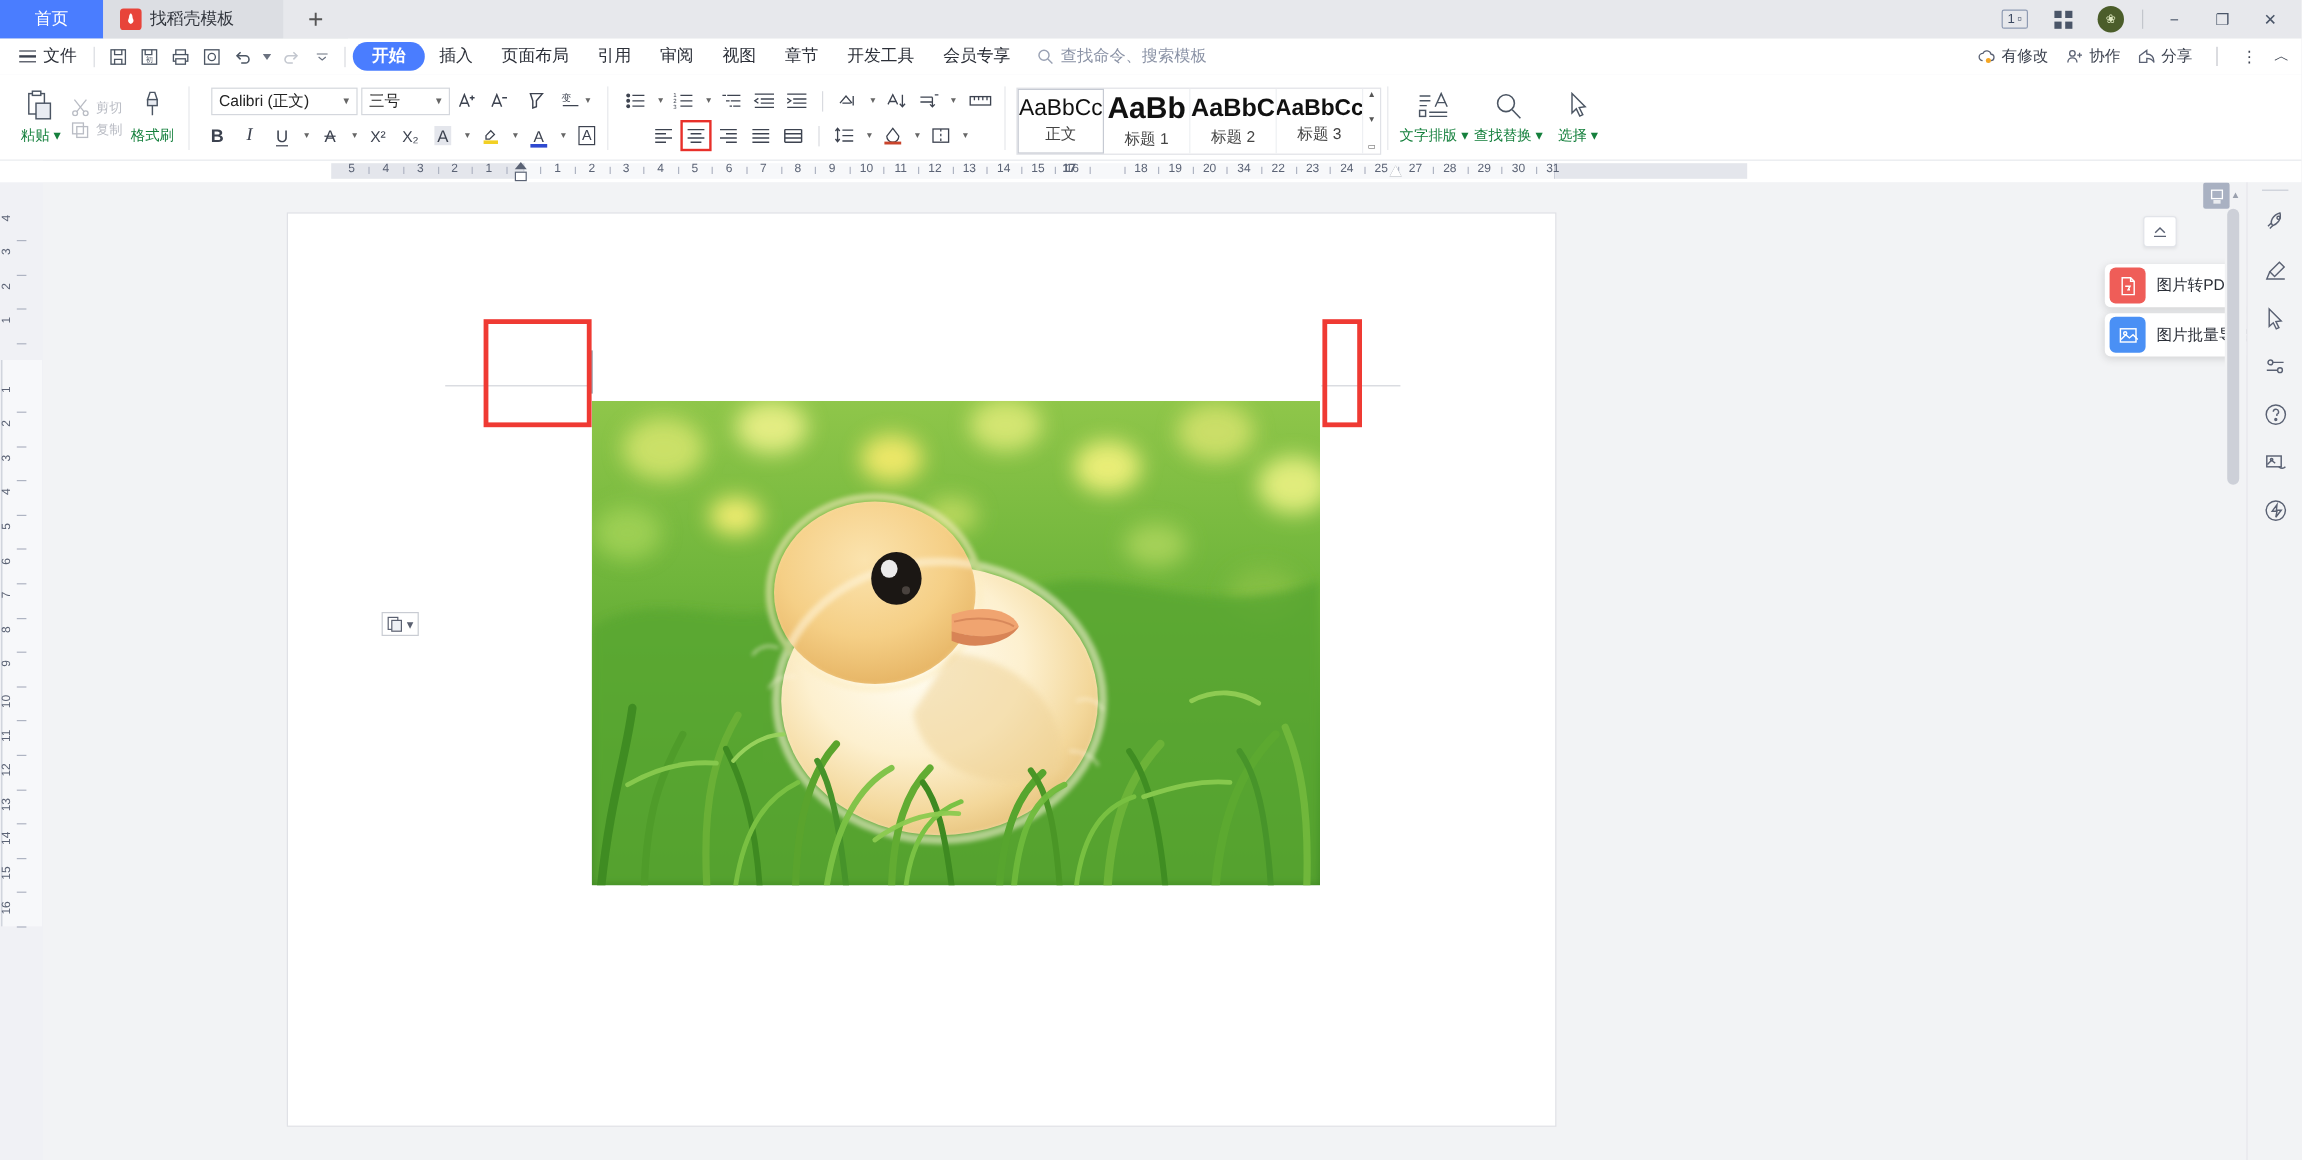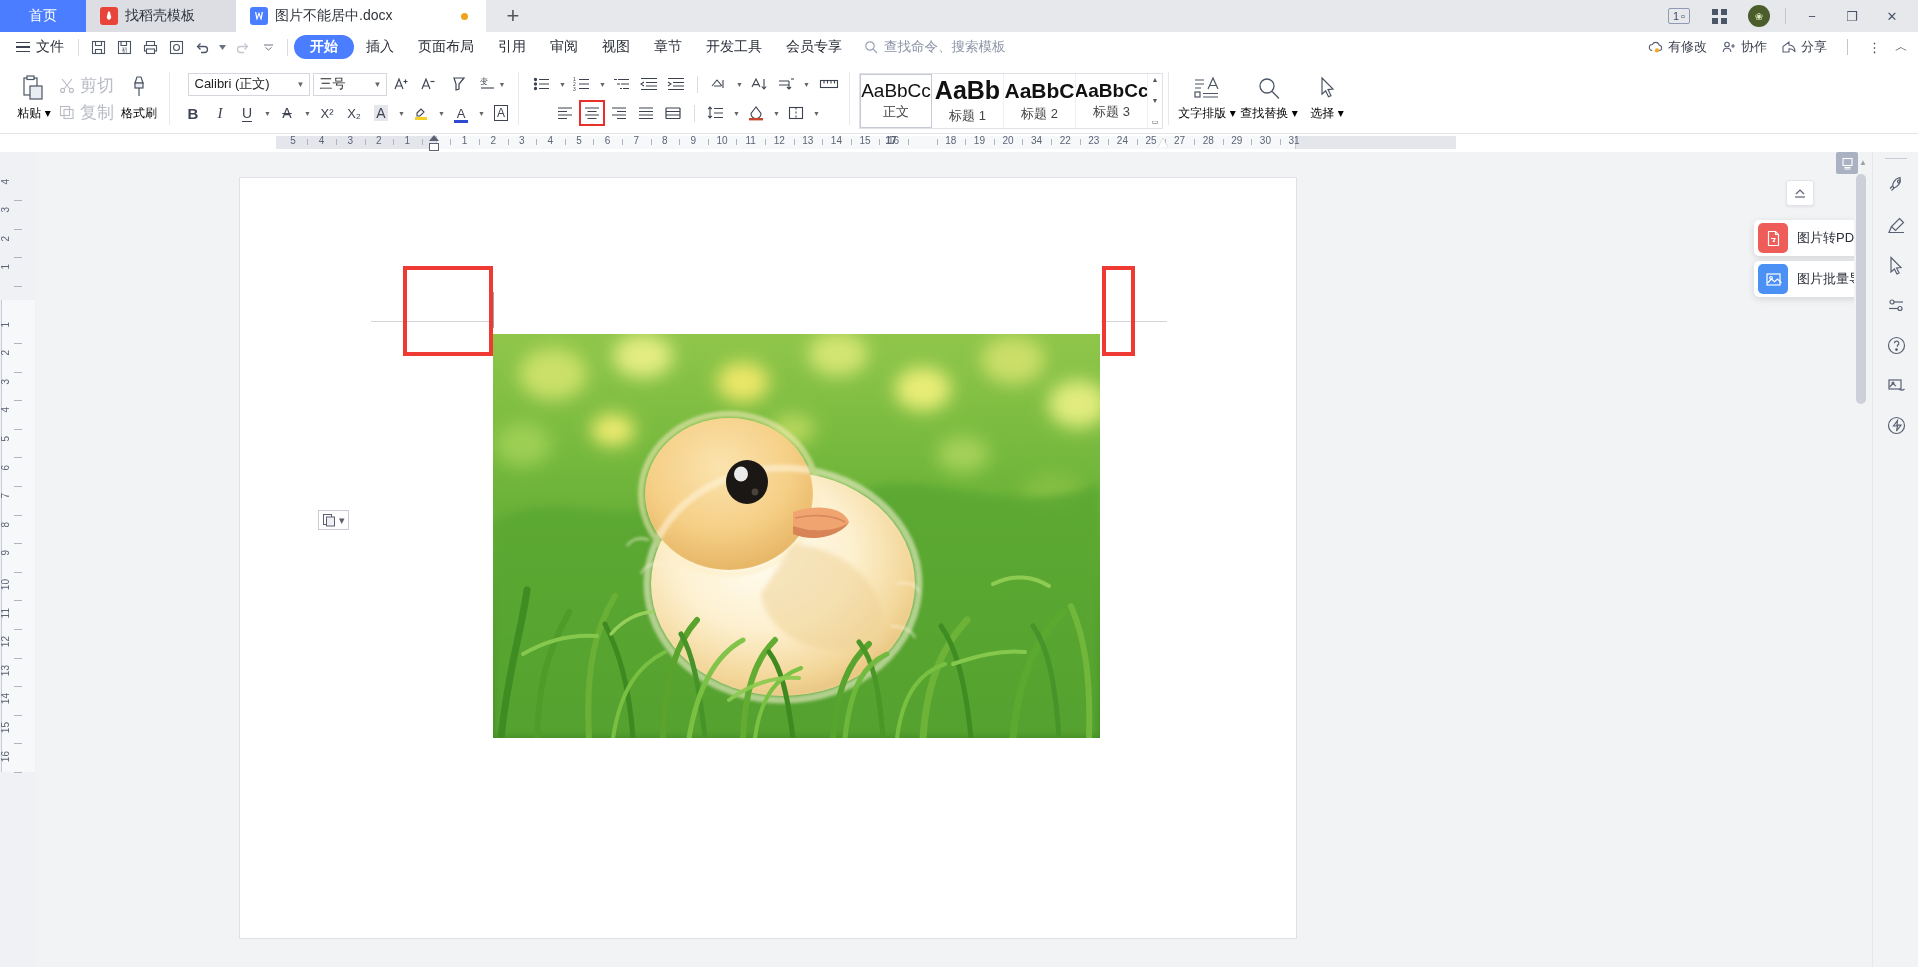--- a/index.html
+++ b/index.html
@@ -61,24 +61,24 @@
   
   .ribbon{
     height:72px; background:#fff; display:flex; align-items:stretch;
     border-bottom:1px solid #e3e5ea; padding:2px 0 0 4px; position:relative;
   }
   .rgroup{ display:flex; align-items:center; padding:0 5px; position:relative;}
   .rgroup + .rgroup::before{
     content:""; position:absolute; left:0; top:8px; bottom:8px; width:1px; background:#e6e8ec;
   }
   .bigbtn{ width:50px;display:flex;flex-direction:column;align-items:center;
-    justify-content:center;gap:2px;font-size:12px;color:#000000;height:62px;}
+    justify-content:center;gap:2px;font-size:12px;color:#15803d;height:62px;}
   .bigbtn .lbl{font-size:12px;white-space:nowrap;}
   .smallcol{display:flex;flex-direction:column;justify-content:center;gap:4px;height:62px;}
-  .smallrow{display:flex;align-items:center;gap:5px;font-size:17px;color:#b9bcc4;}
+  .smallrow{display:flex;align-items:center;gap:5px;font-size:11px;color:#b9bcc4;}
   .fontrow{display:flex;align-items:center;gap:3px;}
   .fsel{ border:1px solid #d4d7dd; height:23px; display:flex;align-items:center;
      justify-content:space-between; padding:0 4px 0 6px; font-size:13px;color:#222;background:#fff;}
   .fsel .car{font-size:8px;color:#666;margin-left:8px;}
   .ibtn{ width:24px;height:24px;display:flex;align-items:center;justify-content:center;
      font-size:14px;color:#3d4350;position:relative;}
   .ibtn.wide{width:30px;}
   .car2{font-size:7px;color:#666;margin-left:1px;}
   .selbox{ outline:2px solid #e8302a; outline-offset:-1px;}
   .stylegal{ display:flex; align-items:stretch; border:1px solid #e0e2e7; height:56px; margin-top:5px;}
@@ -141,29 +141,20 @@
 
   <div class="tab">
     <span class="tabicon ic-red">
       <svg width="12" height="12" viewBox="0 0 12 12">
           <path d="M6 1C4 3 5 4 4 6c-.6 1.2-.3 3 2 4 2.3-1 2.6-2.8 2-4-1-2 0-3-2-5z" fill="#fff"></path>
         </svg>
     </span>
     <span>找稻壳模板</span>
   </div>
 
-  <div class="tab active">
-    <span class="tabicon ic-blue">
-      <svg width="12" height="12" viewBox="0 0 12 12">
-          <path d="M2 2l1.6 8h.6L6 5l1.8 5h.6L10 2H8.7L7.8 7 6.4 2.6h-.8L4.2 7 3.3 2z" fill="#fff"></path>
-        </svg>
-    </span>
-    <span>图片不能居中.docx</span>
-    <span class="dot"></span>
-  </div>
 
   <div class="tab-plus">
     <span>+</span>
   </div>
 
   <div class="title-right">
     <div class="tr-btn">
       <span class="pgbox">
         <span>1</span>
         <span>▫</span>

